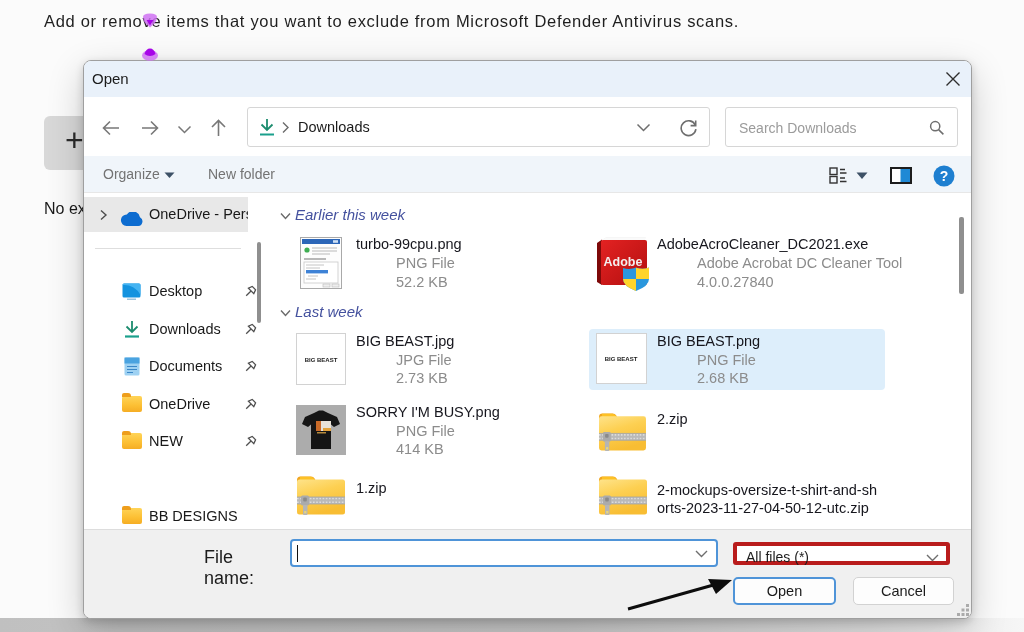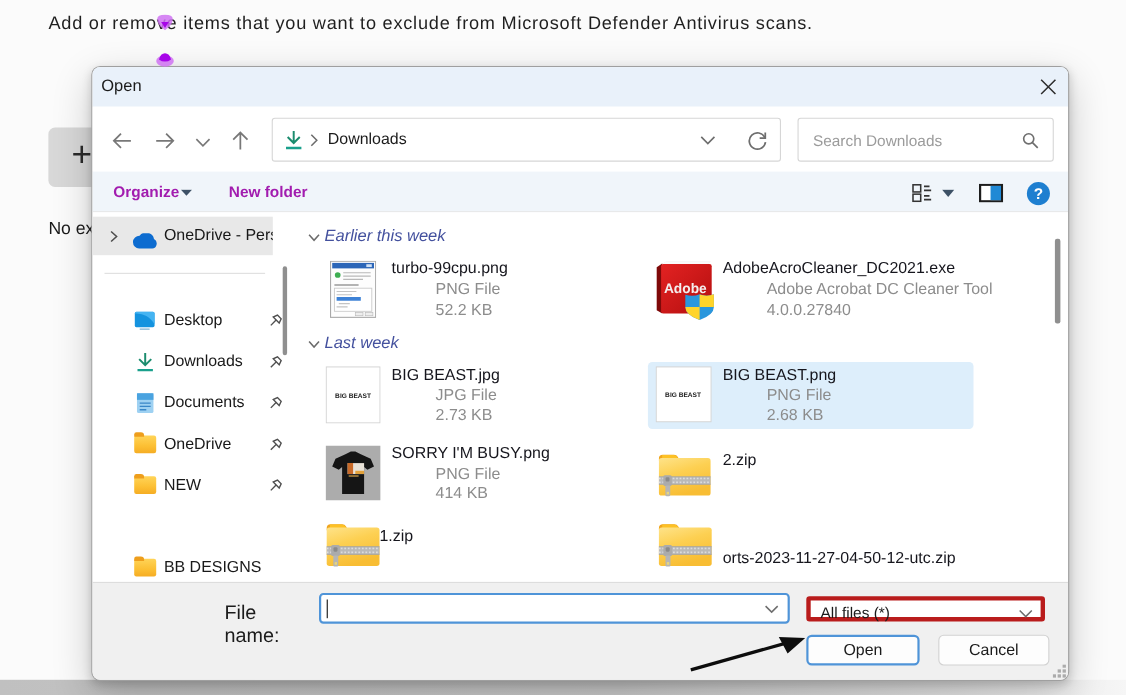--- a/index.html
+++ b/index.html
@@ -22,21 +22,21 @@
   #titlebar { left:0; top:0; width:100%; height:36px; background:#e9f1fa; }
   #titlebar .t { position:absolute; left:8px; top:9px; font-size:15px; color:#1b1b1b; }
   #navrow { left:0; top:36px; width:100%; height:59px; background:#fff; }
   #addrbar { position:absolute; left:163px; top:10px; width:463px; height:40px;
     border:1px solid #d6d6d6; border-radius:3px; background:#fff; }
   #searchbox { position:absolute; left:641px; top:10px; width:233px; height:40px;
     border:1px solid #d6d6d6; border-radius:3px; background:#fff; }
   #searchbox .ph { position:absolute; left:13px; top:12px; font-size:14px; color:#9b9b9b;text-align:right; }
   #toolbar { left:0; top:95px; width:100%; height:37px; background:#f0f5fa;
     border-bottom:1px solid #e7e7e7; }
-  #toolbar .txt { position:absolute; top:10px; font-size:14px; color:#a21caf;font-weight:bold; }
+  #toolbar .txt { position:absolute; top:10px; font-size:14px; color:#737373; }
 
   #content { left:0; top:132px; width:100%; height:336px; background:#fff; }
   #sidebar { position:absolute; left:0; top:0; width:179px; height:336px; overflow:hidden; }
   .srow { position:absolute; left:0; width:179px; height:31px; }
   .srow .lbl { position:absolute; left:65px; top:7px; font-size:14.5px; color:#191919; white-space:nowrap; }
   .sep { position:absolute; left:11px; width:146px; height:1px; background:#dedede; }
   #sscroll { position:absolute; left:173px; top:49px; width:4px; height:81px; background:#8f8f8f; border-radius:2px; }
   #lscroll { position:absolute; left:875px; top:24px; width:5px; height:77px; background:#8f8f8f; border-radius:2px; }
 
   #filelist { position:absolute; left:179px; top:0; width:710px; height:336px; }
@@ -306,25 +306,26 @@
         <div class="fsub" style="left:93px;top:248px">414 KB</div>
 
         <svg class="zipf" style="position:absolute;left:334px;top:215px" width="51" height="45" viewBox="0 0 52 46">
           <use href="#zipfolder"></use>
         </svg>
         <div class="fname" style="left:394px;top:218px">2.zip</div>
 
         <svg class="zipf" style="position:absolute;left:32px;top:278px" width="52" height="46" viewBox="0 0 52 46">
           <use href="#zipfolder"></use>
         </svg>
-        <div class="fname" style="left:82px;top:287px">1.zip</div>
+        <div class="fname" style="left:93px;top:287px">1.zip</div>
 
         <svg class="zipf" style="position:absolute;left:334px;top:278px" width="52" height="46" viewBox="0 0 52 46">
           <use href="#zipfolder"></use>
         </svg>
+        <div class="fname" style="left:394px;top:289px">2-mockups-oversize-t-shirt-and-sh</div>
         <div class="fname" style="left:394px;top:307px">orts-2023-11-27-04-50-12-utc.zip</div>
       </div>
       <div id="sscroll"></div>
       <div id="lscroll"></div>
     </div>
     <div class="abs" id="footer">
       <div id="fnlabel">File name:</div>
       <div id="fninput">
         <div class="caret"></div>
         <svg style="position:absolute;right:8px;top:9px" width="13" height="8" viewBox="0 0 13 8">

